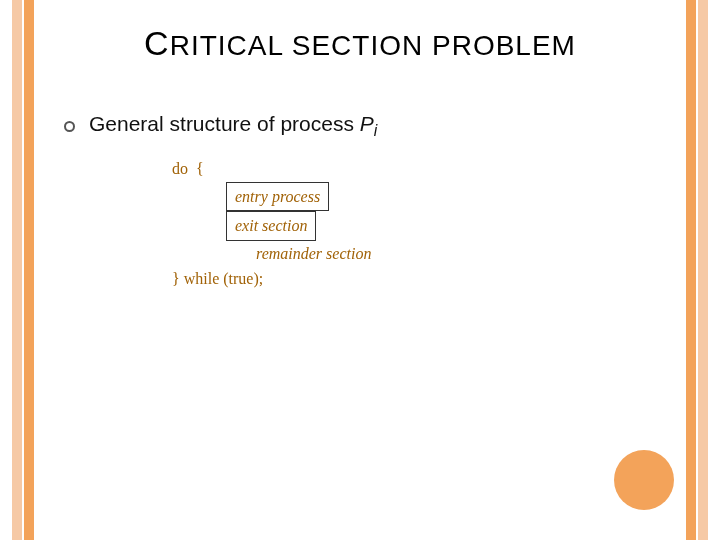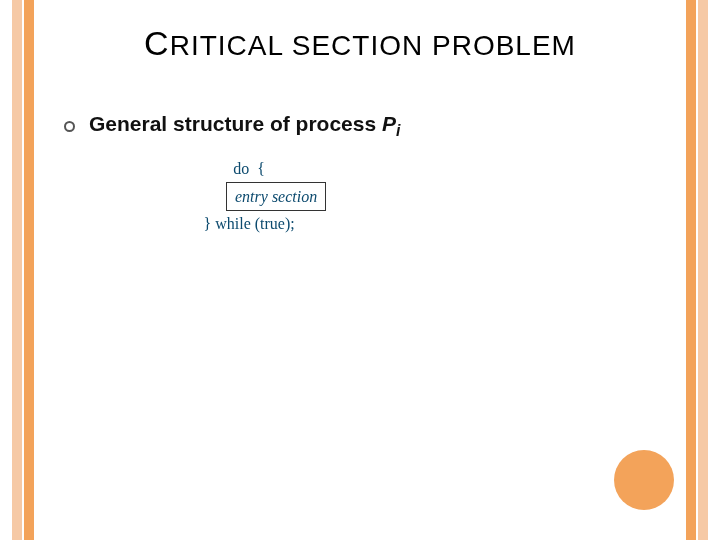--- a/index.html
+++ b/index.html
@@ -36,21 +36,20 @@
   .slide-title .big { font-size: 34px; }
 
   .bullet-row {
     position: absolute;
     top: 112px;
     left: 64px;
     right: 60px;
     display: flex;
     align-items: center;
     gap: 14px;
-    font-weight: bold;
   }
   .bullet-marker {
     width: 11px;
     height: 11px;
     border: 2px solid #555;
     border-radius: 50%;
     flex: 0 0 auto;
     box-sizing: border-box;
   }
   .bullet-text {
@@ -59,23 +58,22 @@
   }
   .bullet-text .pi { font-style: italic; }
   .bullet-text .sub { font-style: italic; font-size: 0.75em; vertical-align: sub; }
 
   .code-block {
     position: absolute;
     top: 156px;
     left: 172px;
     font-family: "Book Antiqua", Palatino, "Palatino Linotype", Georgia, serif;
     font-size: 16px;
-    color: #0c4a6e;
+    color: #a16207;
     line-height: 1.6;
-    text-align: center;
   }
   .code-row { white-space: pre; }
   .indent1 { padding-left: 54px; }
   .indent2 { padding-left: 84px; }
   .boxed {
     display: inline-block;
     border: 1px solid #333;
     padding: 1px 8px;
     font-style: italic;
   }
@@ -106,17 +104,19 @@
 
 <div class="bullet-row">
   <span class="bullet-marker"></span>
   <span class="bullet-text">
     <span>General structure of process </span><span class="pi">P</span><span class="sub">i</span>
   </span>
 </div>
 
 <div class="code-block">
   <div class="code-row"><span class="kw">do  {</span></div>
-  <div class="code-row indent1"><span class="boxed">entry section</span></div>
+  <div class="code-row indent1"><span class="boxed">entry process</span></div>
+  <div class="code-row indent1"><span class="boxed">exit section</span></div>
+  <div class="code-row indent2"><span class="ital">remainder section</span></div>
   <div class="code-row"><span class="kw">} while (true);</span></div>
 </div>
 
 <div class="corner-circle"></div>
 
 </body></html>

